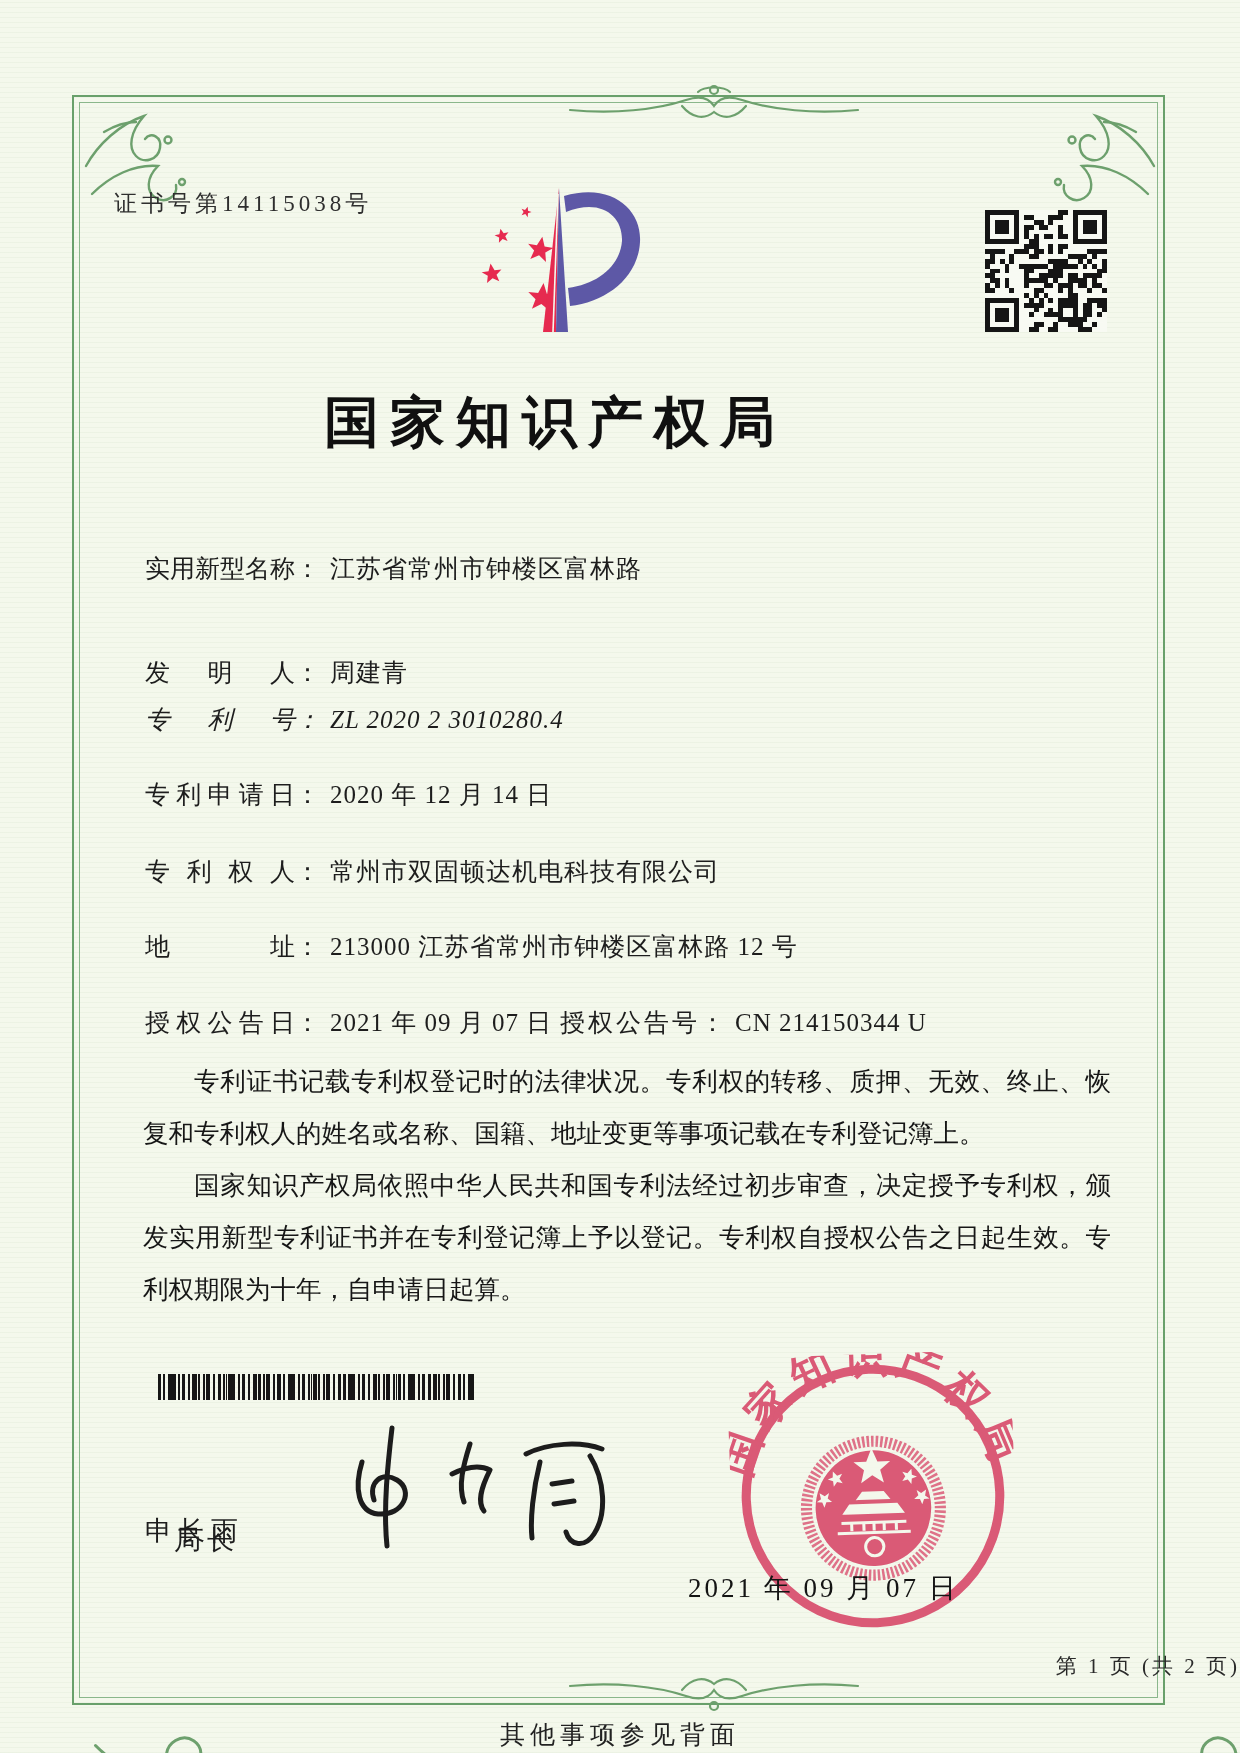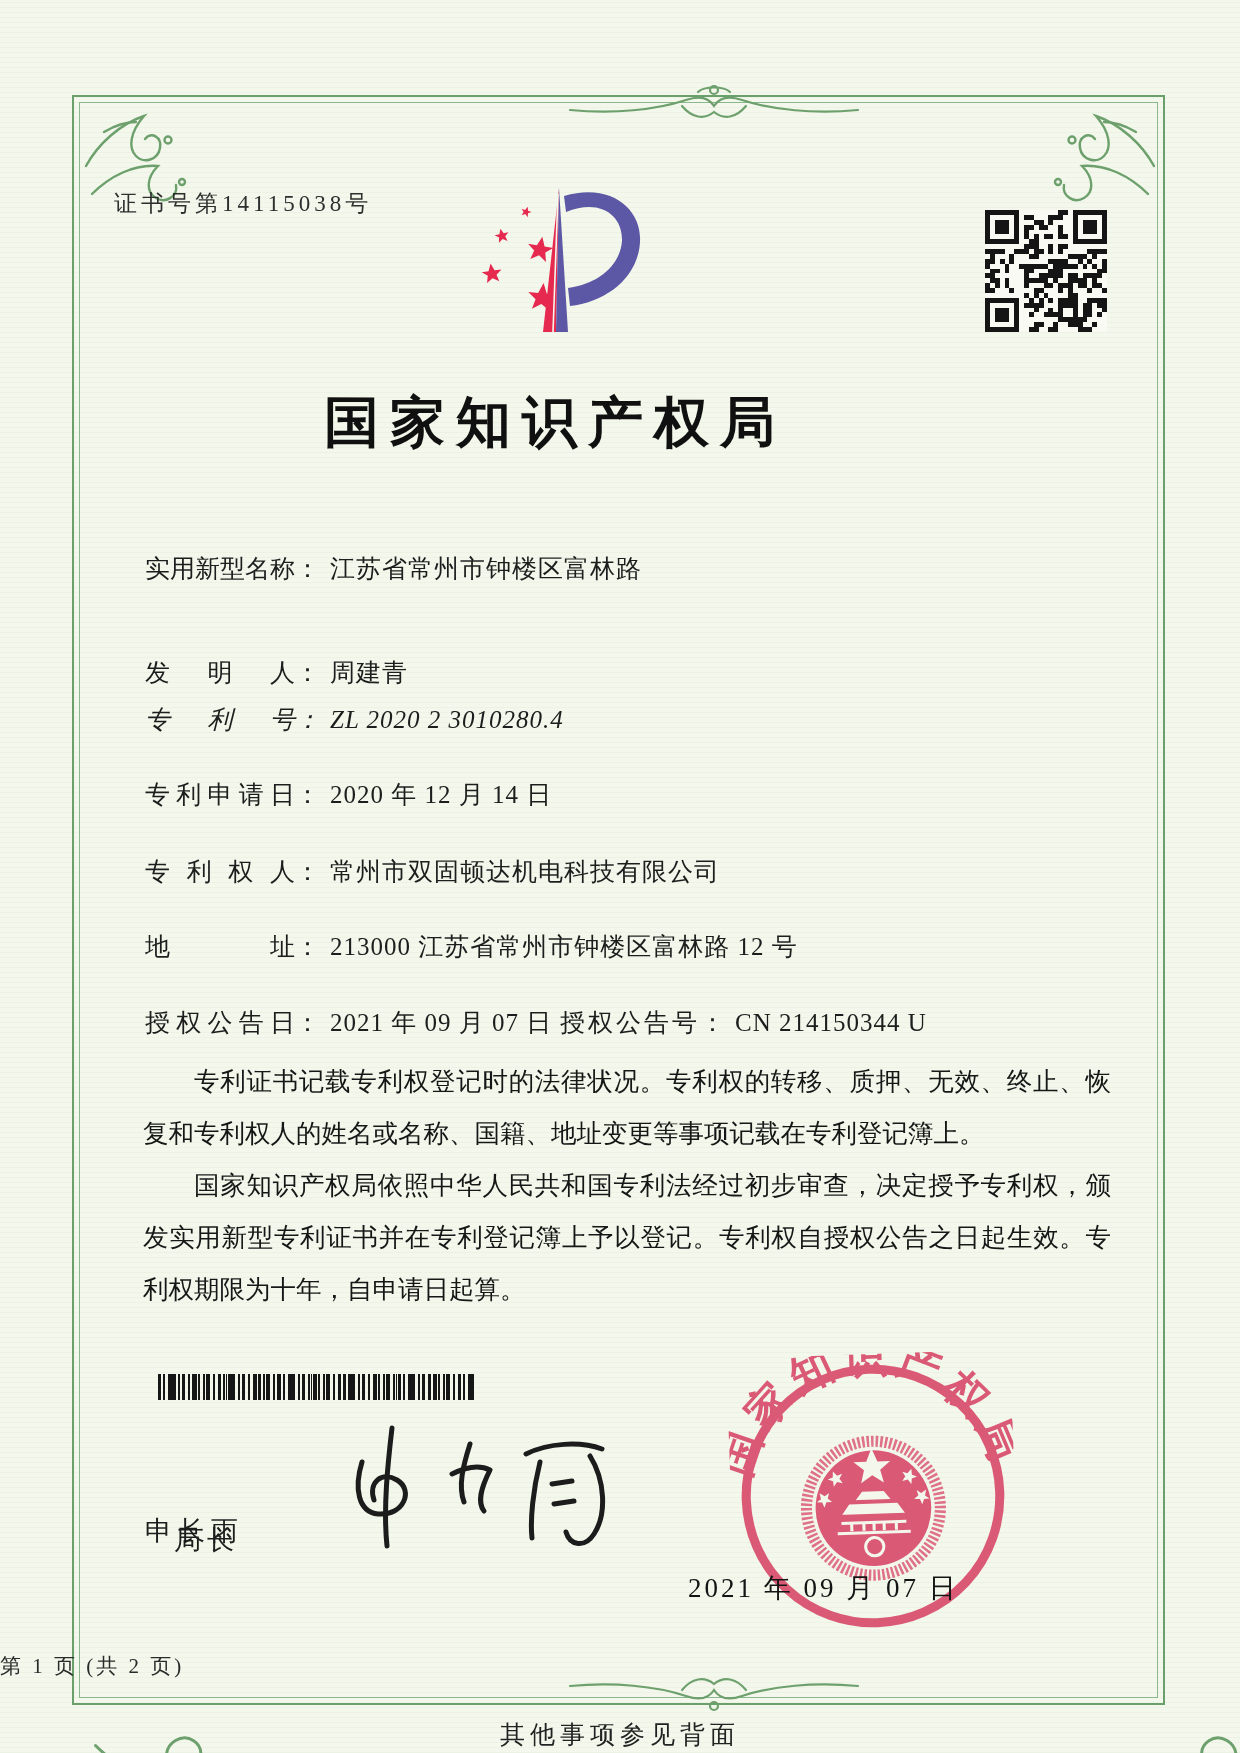--- a/index.html
+++ b/index.html
@@ -74,21 +74,21 @@
   .signature{position:absolute;left:330px;top:1408px;width:310px;height:165px;}
   
   .seal{position:absolute;left:731px;top:1354px;width:284px;height:284px;opacity:0.93;transform:rotate(-2deg);}
   .seal-date{
     position:absolute;left:688px;top:1570px;
     font-size:27px;letter-spacing:3px;color:#141414;z-index:5;
   }
   
   .page-info{
     position:absolute;left:0;top:1652px;width:1240px;
-    text-align:left;font-size:21px;letter-spacing:3px;color:#2a2a2a;
+    text-align:right;font-size:21px;letter-spacing:3px;color:#2a2a2a;
   }
   .back-note{
     position:absolute;left:0;top:1718px;width:1240px;
     text-align:center;font-size:25px;letter-spacing:5px;color:#222;
   }
 </style>
 </head>
 <body>
 
 <div class="page">

